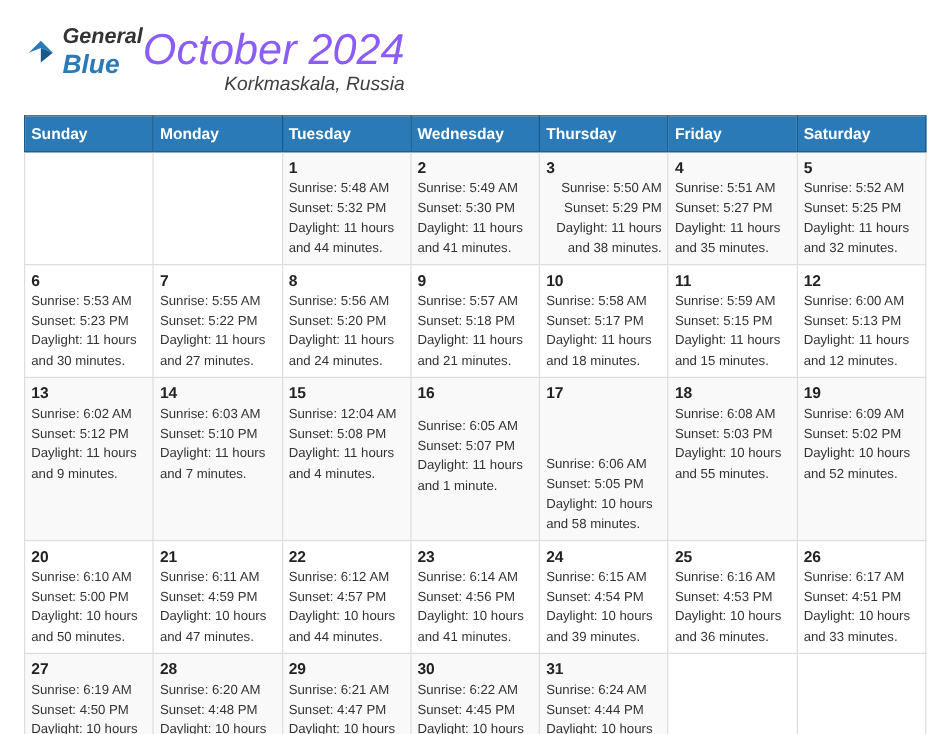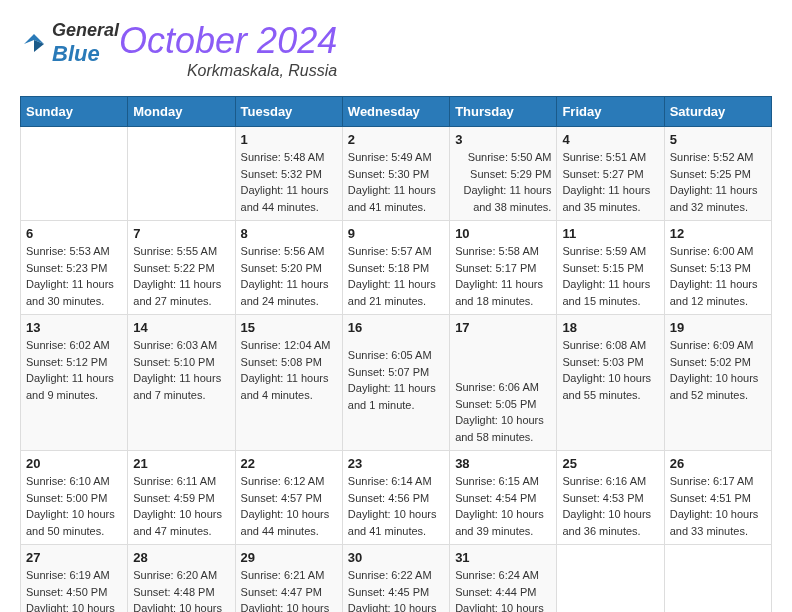--- a/index.html
+++ b/index.html
@@ -264,21 +264,21 @@
 Sunset: 4:57 PM
 Daylight: 10 hours and 44 minutes.</div>
         </td>
         <td>
           <span class="day-number">23</span>
           <div class="day-info" style="white-space: pre-line;">Sunrise: 6:14 AM
 Sunset: 4:56 PM
 Daylight: 10 hours and 41 minutes.</div>
         </td>
         <td>
-          <span class="day-number">38</span>
+          <span class="day-number">24</span>
           <div class="day-info" style="white-space: pre-line;">Sunrise: 6:15 AM
 Sunset: 4:54 PM
 Daylight: 10 hours and 39 minutes.</div>
         </td>
         <td>
           <span class="day-number">25</span>
           <div class="day-info" style="white-space: pre-line;">Sunrise: 6:16 AM
 Sunset: 4:53 PM
 Daylight: 10 hours and 36 minutes.</div>
         </td>

